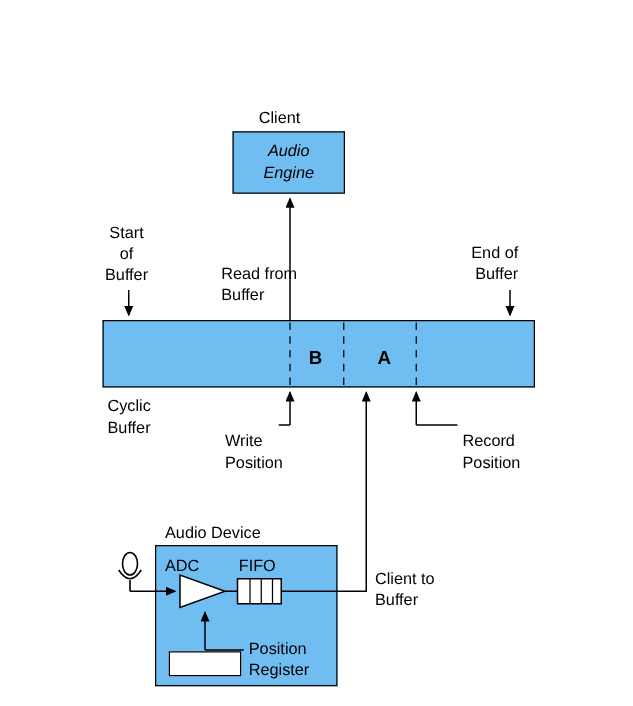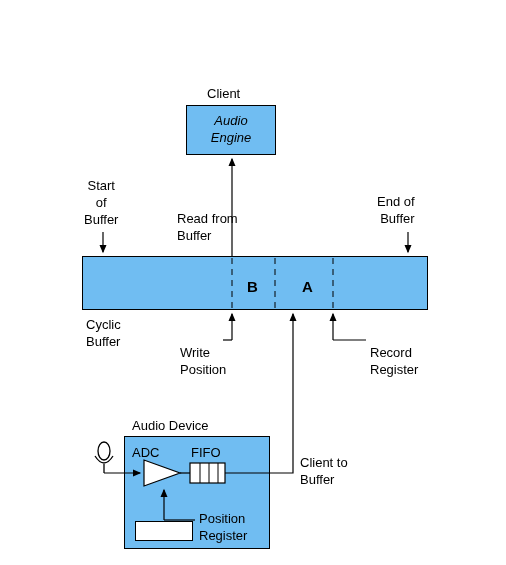--- a/index.html
+++ b/index.html
@@ -83,21 +83,21 @@
 <div class="label" style="left:247px; top:277px; font-weight:bold; font-size:15px;">B</div>
 <div class="label" style="left:302px; top:277px; font-weight:bold; font-size:15px;">A</div>
 
 <div class="label" style="left:86px; top:317px;">Cyclic
 Buffer</div>
 
 <div class="label" style="left:180px; top:345px;">Write
 Position</div>
 
 <div class="label" style="left:370px; top:345px;">Record
-Register</div>
+Position</div>
 
 <div class="label" style="left:132px; top:418px;text-align:center;">Audio Device</div>
 
 <div class="box" style="left:124px; top:436px; width:146px; height:113px; display:block;"></div>
 
 <div class="label" style="left:132px; top:445px;">ADC</div>
 
 <div class="label" style="left:191px; top:445px;text-align:center;">FIFO</div>
 
 <div class="label" style="left:300px; top:455px;">Client to

